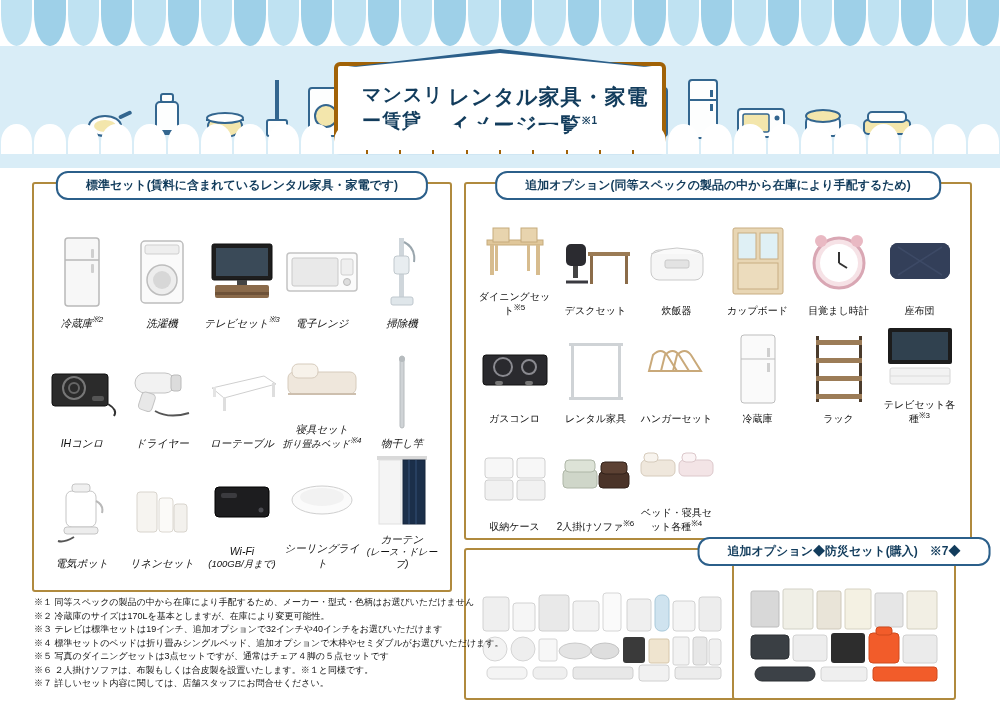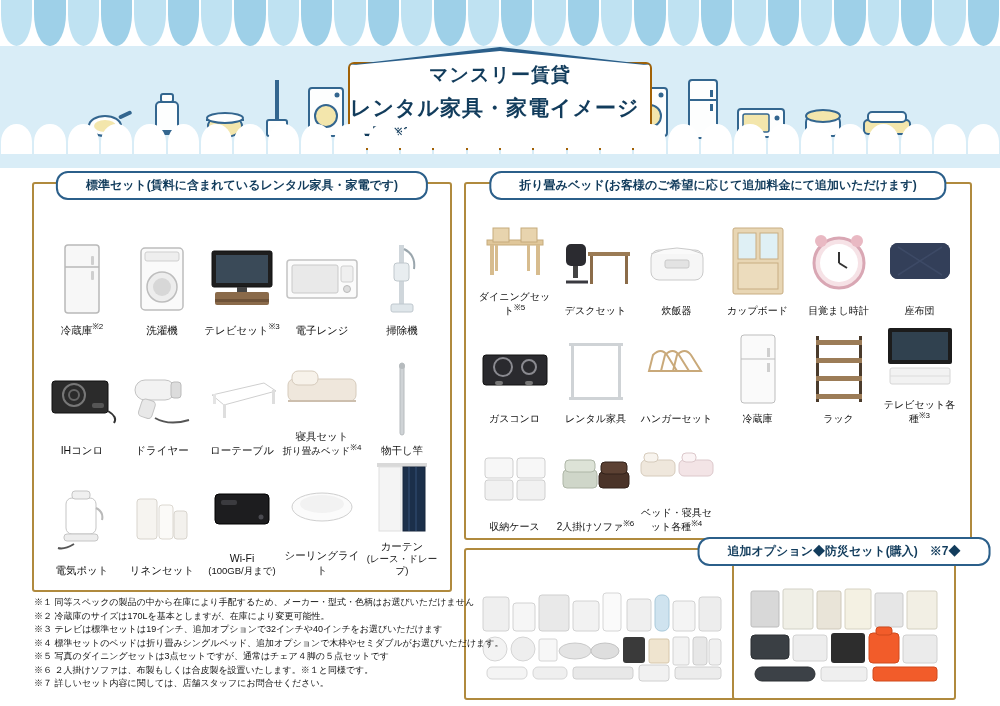--- a/index.html
+++ b/index.html
@@ -33,23 +33,24 @@
     border-bottom-right-radius:50% 70%;
     margin:0 1px;
   }
   .awning .scallops i:nth-child(odd){background:#bfe2f2;}
   .wave-row{position:absolute;left:0;bottom:14px;width:1000px;height:30px;display:flex;}
   .wave-row i{flex:1 0 auto;height:30px;background:#ffffff;border-top-left-radius:50% 60%;border-top-right-radius:50% 60%;margin:0 1px;}
 
   .title-badge{
     position:absolute;left:50%;transform:translateX(-50%);
     top:62px;width:300px;height:84px;
-    background:#ffffff;border:2px solid #a16207;border-radius:6px;
-    display:flex;flex-direction:column;align-items:center;justify-content:center;
+    background:#ffffff;border:4px solid #a16207;border-radius:6px;
+    display:flex;align-items:center;justify-content:center;
     box-shadow:0 1px 0 #cfe6f3;
+    padding-left:24px;
   }
   .title-badge .roof{
     position:absolute;top:-17px;left:50%;transform:translateX(-50%);
     width:0;height:0;border-left:152px solid transparent;border-right:152px solid transparent;
     border-bottom:18px solid #2b5f8a;
   }
   .title-badge .roof-in{
     position:absolute;top:-13px;left:50%;transform:translateX(-50%);
     width:0;height:0;border-left:146px solid transparent;border-right:146px solid transparent;
     border-bottom:14px solid #ffffff;
@@ -81,21 +82,21 @@
   #living-panel{left:464px;top:548px;width:272px;height:148px;}
   #disaster-panel{left:732px;top:548px;width:220px;height:148px;}
 
   .grid{display:flex;flex-wrap:wrap;}
   .cell{display:flex;flex-direction:column;align-items:center;justify-content:flex-end;}
   .cap{font-size:10.5px;color:#111;text-align:center;line-height:1.25;margin-top:4px;}
   .cap sup{font-size:8px;vertical-align:super;}
   .cap .sub{display:block;font-size:9.5px;}
 
   
-  #standard-grid{position:absolute;left:8px;top:33px;width:400px;}
+  #standard-grid{position:absolute;left:8px;top:26px;width:400px;font-style:italic;}
   #standard-grid .cell{width:80px;height:120px;}
   #standard-grid .thumb{height:78px;display:flex;align-items:center;justify-content:center;}
 
   
   #option-grid{position:absolute;left:8px;top:26px;width:488px;}
   #option-grid .cell{width:81px;height:108px;}
   #option-grid .thumb{height:76px;display:flex;align-items:center;justify-content:center;}
   #option-grid .cap{font-size:10px;}
 
   .photo-strip{position:absolute;left:10px;right:10px;bottom:8px;top:30px;display:flex;align-items:center;justify-content:center;}
@@ -506,21 +507,21 @@
       <div class="cap">
         <span>カーテン</span>
         <span class="sub">(レース・ドレープ)</span>
       </div>
     </div>
 
   </div>
 </div>
 
 <div class="panel" id="option-panel">
-  <div class="panel-title">折り畳みベッド(お客様のご希望に応じて追加料金にて追加いただけます)</div>
+  <div class="panel-title">追加オプション(同等スペックの製品の中から在庫により手配するため)</div>
   <div class="grid" id="option-grid">
 
     <div class="cell">
       <div class="thumb">
         <svg width="76" height="70" viewBox="0 0 76 70">
             <rect x="10" y="26" width="56" height="5" fill="#e0c79a" stroke="#c6ab7c"></rect>
             <rect x="13" y="31" width="4" height="30" fill="#d7bc8e"></rect>
             <rect x="59" y="31" width="4" height="30" fill="#d7bc8e"></rect>
             <rect x="16" y="14" width="16" height="14" fill="#e8d4ae" stroke="#c6ab7c"></rect>
             <rect x="44" y="14" width="16" height="14" fill="#e8d4ae" stroke="#c6ab7c"></rect>

